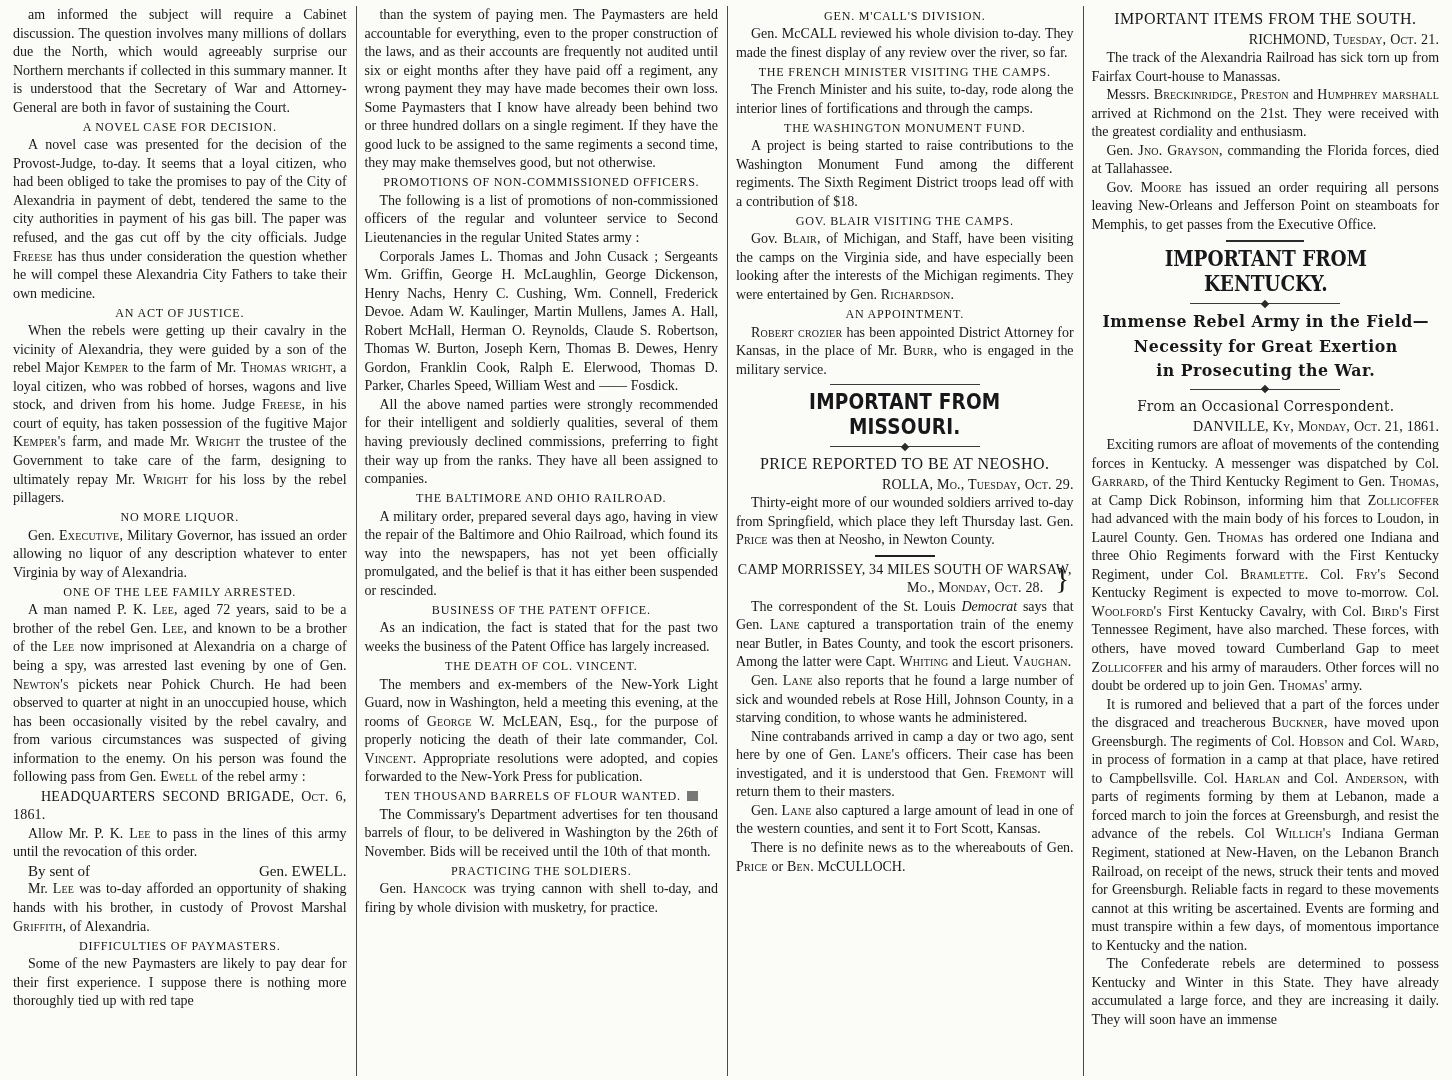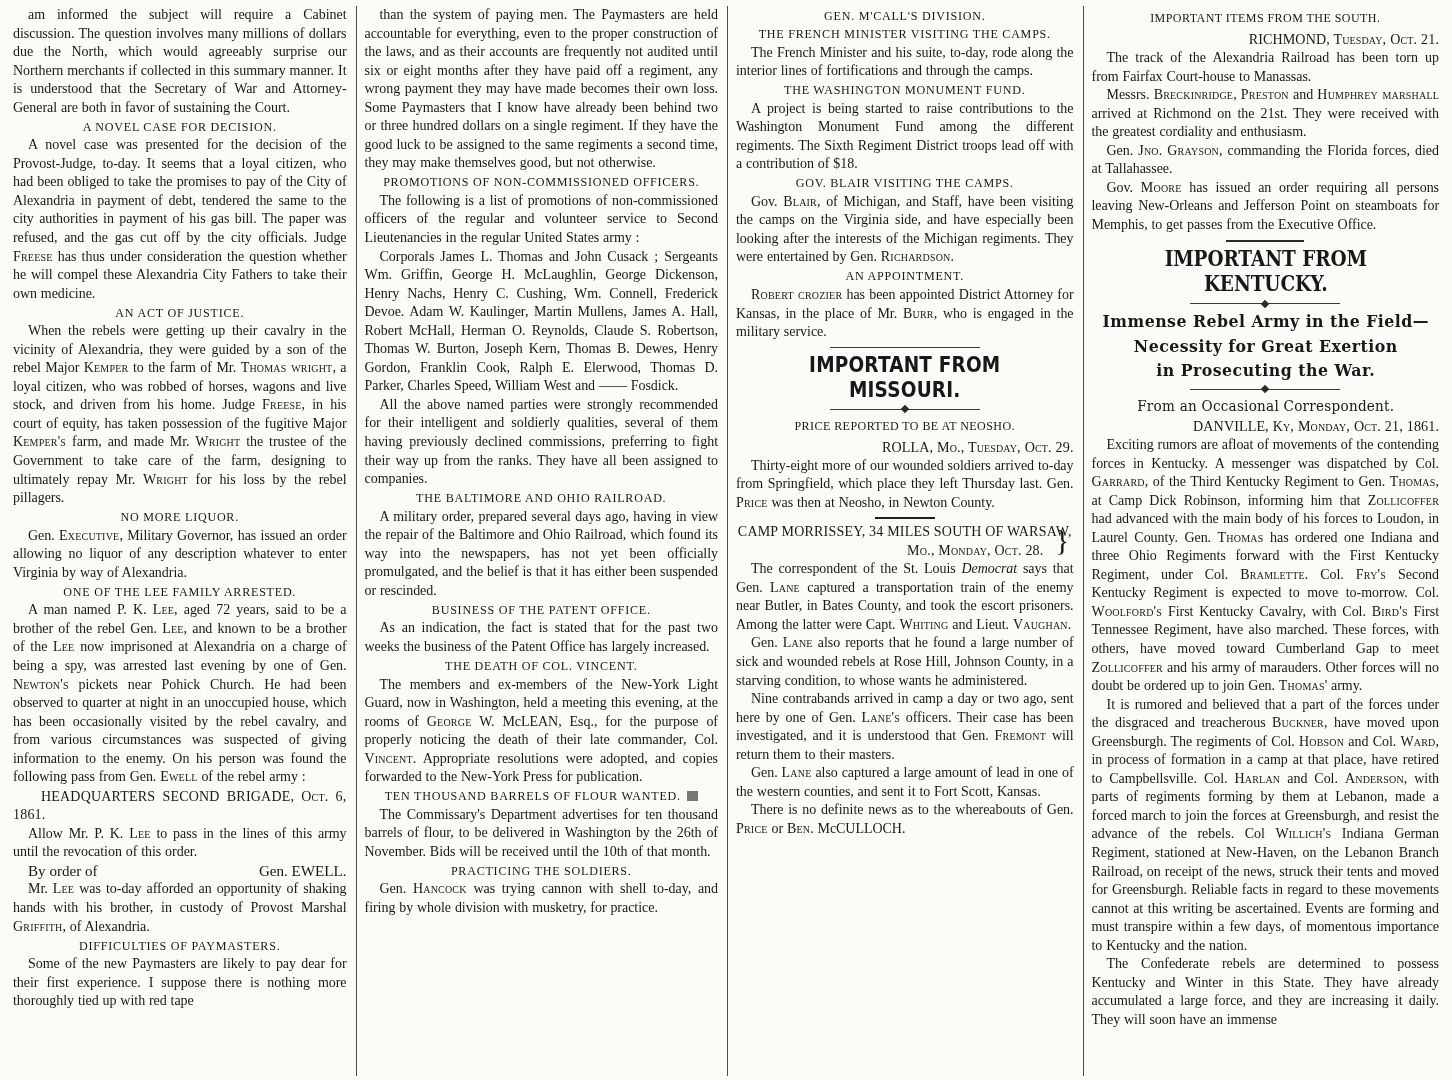--- a/index.html
+++ b/index.html
@@ -72,21 +72,21 @@
     font-weight: normal;
     text-align: center;
     letter-spacing: 0.75px;
     font-family: "Liberation Serif", "DejaVu Serif", serif;
     text-transform: uppercase;
   }
 
   
   h2.head-med {
     margin: 2px 0 1px 0;
-    font-size: 12px;
+    font-size: 16px;
     line-height: 21px;
     font-weight: normal;
     text-align: center;
     letter-spacing: 0.45px;
     text-transform: uppercase;
   }
 
   
   h1.display {
     margin: 4px 0 2px 0;
@@ -232,21 +232,21 @@
     <p>When the rebels were getting up their cavalry in the vicinity of Alexandria, they were guided by a son of the rebel Major <span class="sc">Kemper</span> to the farm of Mr. <span class="sc">Thomas wright</span>, a loyal citizen, who was robbed of horses, wagons and live stock, and driven from his home. Judge <span class="sc">Freese</span>, in his court of equity, has taken possession of the fugitive Major <span class="sc">Kemper's</span> farm, and made Mr. <span class="sc">Wright</span> the trustee of the Government to take care of the farm, designing to ultimately repay Mr. <span class="sc">Wright</span> for his loss by the rebel pillagers.</p>
 
     <h3 class="sub">NO MORE LIQUOR.</h3>
     <p>Gen. <span class="sc">Executive</span>, Military Governor, has issued an order allowing no liquor of any description whatever to enter Virginia by way of Alexandria.</p>
 
     <h3 class="sub">ONE OF THE LEE FAMILY ARRESTED.</h3>
     <p>A man named P. K. <span class="sc">Lee</span>, aged 72 years, said to be a brother of the rebel Gen. <span class="sc">Lee</span>, and known to be a brother of the <span class="sc">Lee</span> now imprisoned at Alexandria on a charge of being a spy, was arrested last evening by one of Gen. <span class="sc">Newton's</span> pickets near Pohick Church. He had been observed to quarter at night in an unoccupied house, which has been occasionally visited by the rebel cavalry, and from various circumstances was suspected of giving information to the enemy. On his person was found the following pass from Gen. <span class="sc">Ewell</span> of the rebel army :</p>
     <p class="dateline-l sc">HEADQUARTERS SECOND BRIGADE, Oct. 6, 1861.</p>
     <p>Allow Mr. P. K. <span class="sc">Lee</span> to pass in the lines of this army until the revocation of this order.</p>
     <div class="signature">
-      <span>By order of</span>
+      <span>By sent of</span>
       <span>Gen. EWELL.</span>
     </div>
     <p>Mr. <span class="sc">Lee</span> was to-day afforded an opportunity of shaking hands with his brother, in custody of Provost Marshal <span class="sc">Griffith</span>, of Alexandria.</p>
 
     <h3 class="sub">DIFFICULTIES OF PAYMASTERS.</h3>
     <p>Some of the new Paymasters are likely to pay dear for their first experience. I suppose there is nothing more thoroughly tied up with red tape</p>
   </div>
 
   <div class="col col-2 rule-left rule-tall">
     <p>than the system of paying men. The Paymasters are held accountable for everything, even to the proper construction of the laws, and as their accounts are frequently not audited until six or eight months after they have paid off a regiment, any wrong payment they may have made becomes their own loss. Some Paymasters that I know have already been behind two or three hundred dollars on a single regiment. If they have the good luck to be assigned to the same regiments a second time, they may make themselves good, but not otherwise.</p>
@@ -267,20 +267,21 @@
 
     <h3 class="sub"><span>TEN THOUSAND BARRELS OF FLOUR WANTED.</span><span class="blotch"></span></h3>
     <p>The Commissary's Department advertises for ten thousand barrels of flour, to be delivered in Washington by the 26th of November. Bids will be received until the 10th of that month.</p>
 
     <h3 class="sub">PRACTICING THE SOLDIERS.</h3>
     <p>Gen. <span class="sc">Hancock</span> was trying cannon with shell to-day, and firing by whole division with musketry, for practice.</p>
   </div>
 
   <div class="col col-3 rule-left rule-tall">
     <h3 class="sub">GEN. M'CALL'S DIVISION.</h3>
+    <p>Gen. McCALL reviewed his whole division to-day. They made the finest display of any review over the river, so far.</p>
 
     <h3 class="sub">THE FRENCH MINISTER VISITING THE CAMPS.</h3>
     <p>The French Minister and his suite, to-day, rode along the interior lines of fortifications and through the camps.</p>
 
     <h3 class="sub">THE WASHINGTON MONUMENT FUND.</h3>
     <p>A project is being started to raise contributions to the Washington Monument Fund among the different regiments. The Sixth Regiment District troops lead off with a contribution of $18.</p>
 
     <h3 class="sub">GOV. BLAIR VISITING THE CAMPS.</h3>
     <p>Gov. <span class="sc">Blair</span>, of Michigan, and Staff, have been visiting the camps on the Virginia side, and have especially been looking after the interests of the Michigan regiments. They were entertained by Gen. <span class="sc">Richardson</span>.</p>
 
@@ -304,21 +305,21 @@
     <p>Gen. <span class="sc">Lane</span> also reports that he found a large number of sick and wounded rebels at Rose Hill, Johnson County, in a starving condition, to whose wants he administered.</p>
     <p>Nine contrabands arrived in camp a day or two ago, sent here by one of Gen. <span class="sc">Lane's</span> officers. Their case has been investigated, and it is understood that Gen. <span class="sc">Fremont</span> will return them to their masters.</p>
     <p>Gen. <span class="sc">Lane</span> also captured a large amount of lead in one of the western counties, and sent it to Fort Scott, Kansas.</p>
     <p>There is no definite news as to the whereabouts of Gen. <span class="sc">Price</span> or <span class="sc">Ben</span>. McCULLOCH.</p>
 
   </div>
 
   <div class="col col-4 rule-left rule-tall">
     <h2 class="head-med">IMPORTANT ITEMS FROM THE SOUTH.</h2>
     <p class="dateline sc">RICHMOND, Tuesday, Oct. 21.</p>
-    <p>The track of the Alexandria Railroad has been torn up from Fairfax Court-house to Manassas.</p>
+    <p>The track of the Alexandria Railroad has sick torn up from Fairfax Court-house to Manassas.</p>
     <p>Messrs. <span class="sc">Breckinridge</span>, <span class="sc">Preston</span> and <span class="sc">Humphrey marshall</span> arrived at Richmond on the 21st. They were received with the greatest cordiality and enthusiasm.</p>
     <p>Gen. <span class="sc">Jno</span>. <span class="sc">Grayson</span>, commanding the Florida forces, died at Tallahassee.</p>
     <p>Gov. <span class="sc">Moore</span> has issued an order requiring all persons leaving New-Orleans and Jefferson Point on steamboats for Memphis, to get passes from the Executive Office.</p>
 
     <div class="orn-plain"></div>
     <h1 class="display sansslab">IMPORTANT FROM KENTUCKY.</h1>
     <div class="orn-diamond"></div>
     <h2 class="deck">Immense Rebel Army in the Field—</h2>
     <h2 class="deck">Necessity for Great Exertion</h2>
     <h2 class="deck">in Prosecuting the War.</h2>

